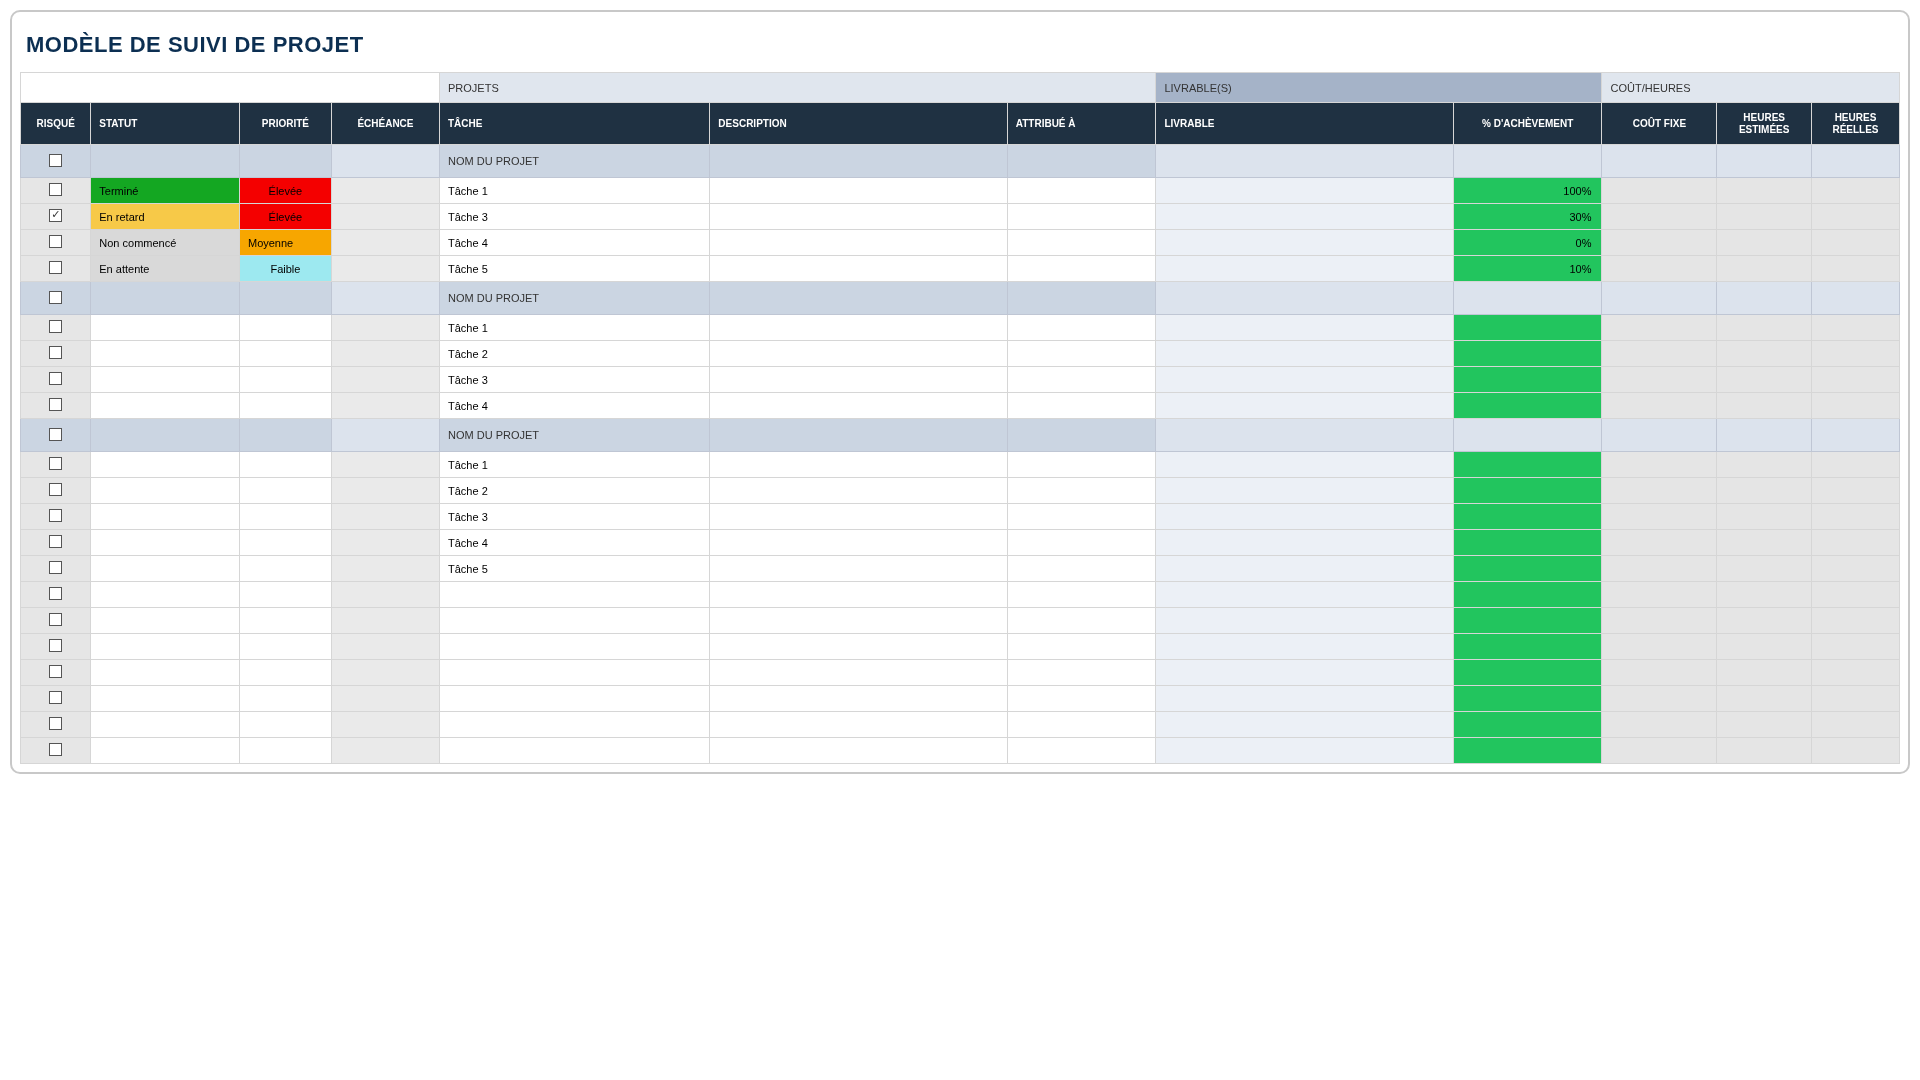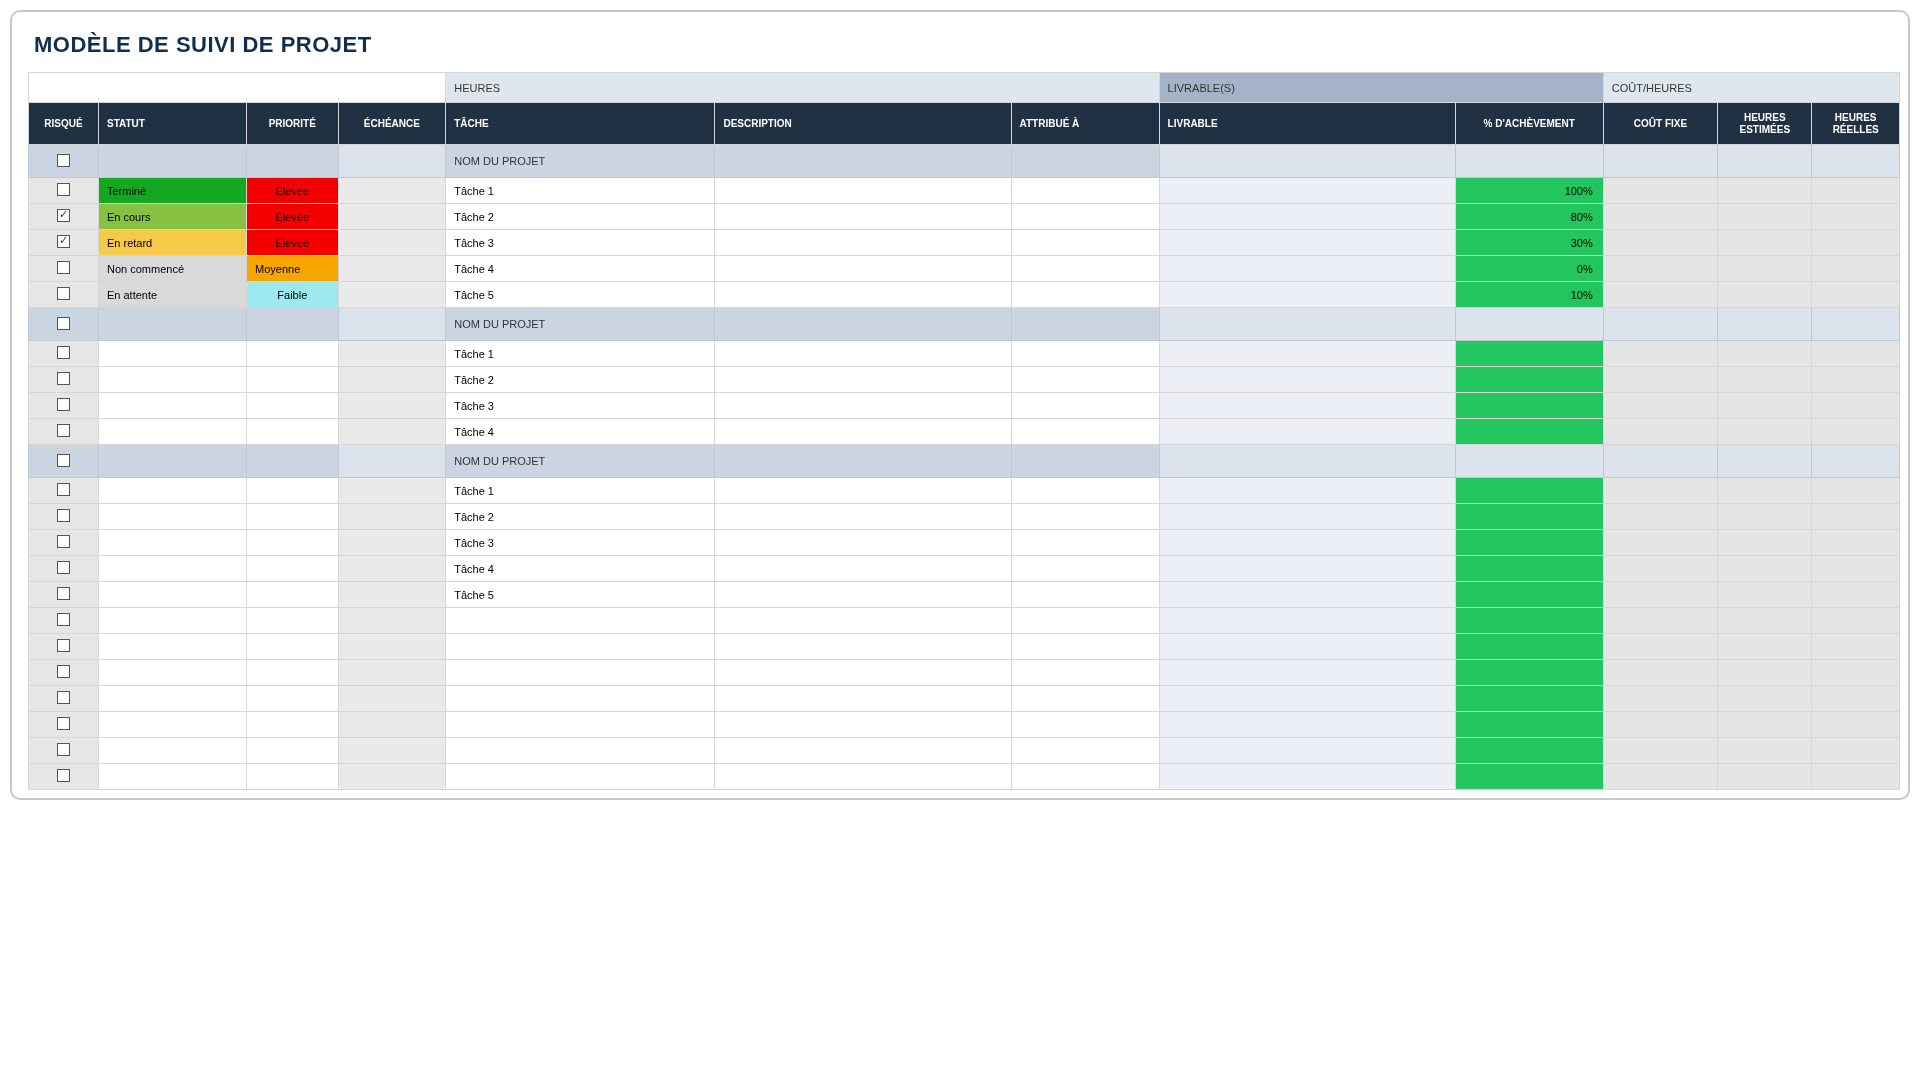--- a/index.html
+++ b/index.html
@@ -1,17 +1,17 @@
 <!DOCTYPE html>
 <html><head>
 <meta charset="utf-8">
 <style>
 *{box-sizing:border-box;margin:0;padding:0}
 body{font-family:Arial,Helvetica,sans-serif;background:#fff;padding:10px;width:1920px}
-.frame{border:2px solid #c8c8c8;border-radius:10px;padding:14px 8px 8px 16px;background:#fff}
+.frame{border:2px solid #c8c8c8;border-radius:10px;padding:14px 8px 8px 8px;background:#fff}
 .title{font-size:22px;font-weight:700;color:#0c2f52;letter-spacing:.5px;margin:6px 0 14px 6px}
 table{border-collapse:collapse;width:100%;table-layout:fixed}
 td,th{border:1px solid #d6d6d6;height:26px;font-size:11px;padding:0 8px;vertical-align:middle;overflow:hidden;white-space:nowrap}
 th{background:#1f3142;color:#fff;font-weight:700;text-align:left;font-size:10px;height:42px;text-transform:uppercase}
 th.center,td.center{text-align:center}
 th.wrap{white-space:normal;line-height:1.2}
 .grp td{background:#e0e6ee;border:1px solid #d6d6d6;font-size:11px;color:#333;height:30px}
 .grp td.blank{background:#fff}
 .projrow td{background:#cbd5e2;border:1px solid #bfc6d4;color:#333;font-size:11px;height:33px}
 .projrow td.e{background:#dce3ed}
@@ -54,21 +54,21 @@
 <col class="col-livr">
         <col class="col-pct">
 <col class="col-cost">
         <col class="col-hest">
         <col class="col-hreal">
 </colgroup>
 
 <tbody>
         <tr class="grp">
 <td class="blank" colspan="4"></td>
-<td colspan="3">HEURES</td>
+<td colspan="3">PROJETS</td>
 <td colspan="2" style="background:#a5b3c8">LIVRABLE(S)</td>
 <td colspan="3">COÛT/HEURES</td>
 </tr>
 
 <tr>
 <th class="center">RISQUÉ</th>
 <th>STATUT</th>
 <th class="center">PRIORITÉ</th>
 <th class="center">ÉCHÉANCE</th>
 <th>TÂCHE</th>
@@ -106,34 +106,20 @@
           <td></td>
           <td></td>
           <td class="livrable"></td>
           <td class="pct">100%</td>
           <td class="cost"></td>
           <td class="hrs-est"></td>
           <td class="hrs-real"></td>
         </tr>
         <tr class="task">
           <td class="risk"><span class="cb checked"></span></td>
-          <td class="s-encours">En cours</td>
-          <td class="p-elevee">Élevée</td>
-          <td class="echeance"></td>
-          <td>Tâche 2</td>
-          <td></td>
-          <td></td>
-          <td class="livrable"></td>
-          <td class="pct">80%</td>
-          <td class="cost"></td>
-          <td class="hrs-est"></td>
-          <td class="hrs-real"></td>
-        </tr>
-        <tr class="task">
-          <td class="risk"><span class="cb checked"></span></td>
           <td class="s-enretard">En retard</td>
           <td class="p-elevee">Élevée</td>
           <td class="echeance"></td>
           <td>Tâche 3</td>
           <td></td>
           <td></td>
           <td class="livrable"></td>
           <td class="pct">30%</td>
           <td class="cost"></td>
           <td class="hrs-est"></td>

